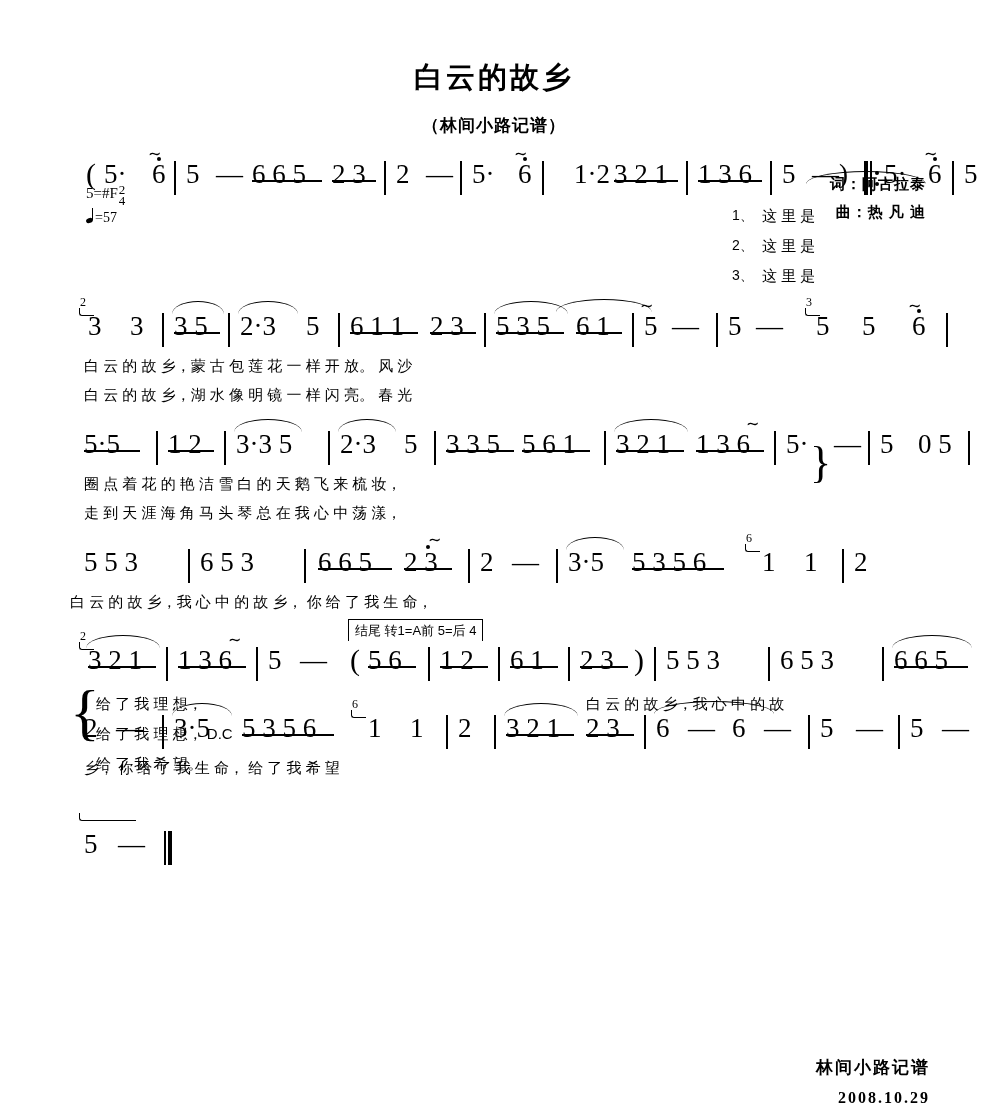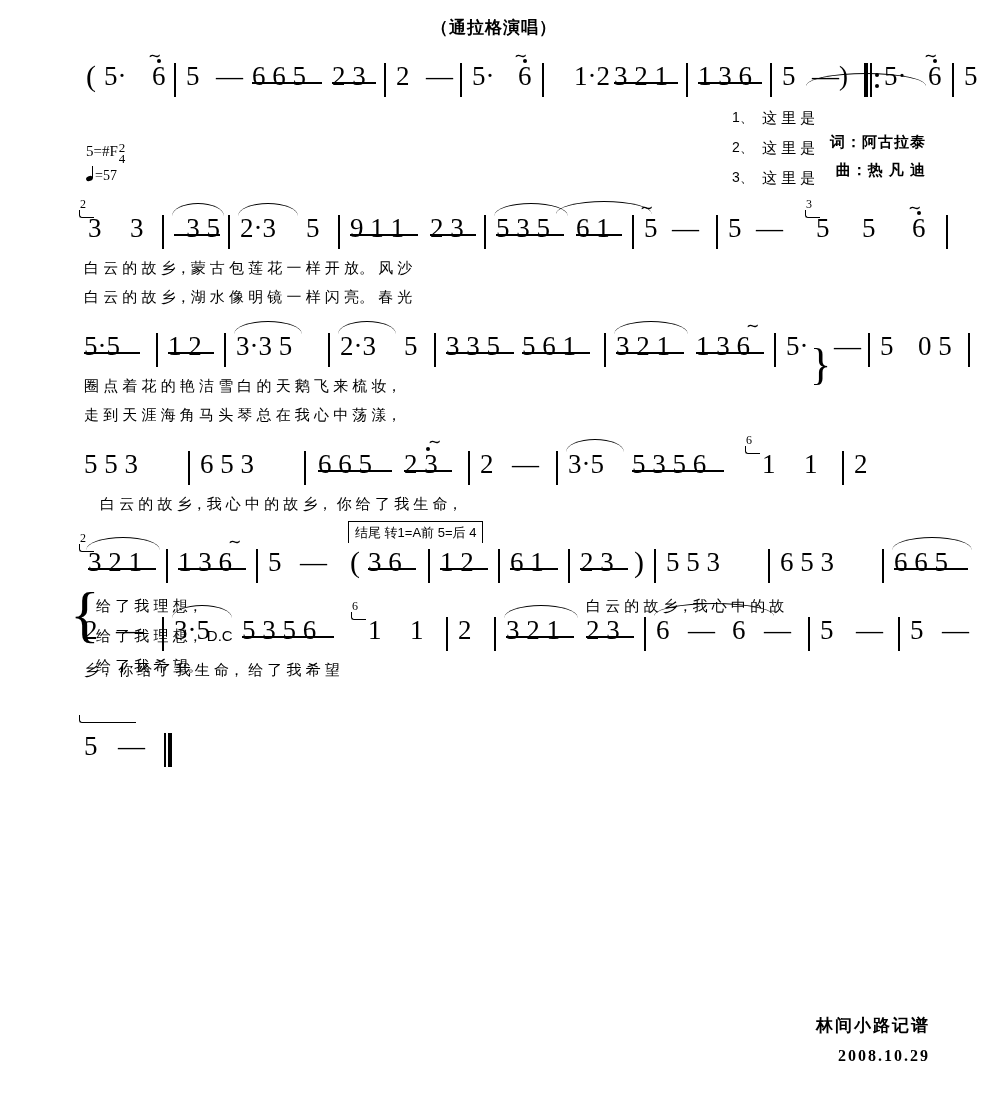--- a/index.html
+++ b/index.html
@@ -252,21 +252,22 @@
     font-family: "Liberation Sans", sans-serif;
     font-size: 14px;
   }
   .paren { font-size: 30px; }
 </style>
 </head>
 <body>
 
 <div class="sheet">
 
-  <div class="subtitle">（通拉格演唱）</div>
+  <div class="title">白云的故乡</div>
+  <div class="subtitle">（林间小路记谱）</div>
 
   <div class="credits">
     <div>词：阿古拉泰</div>
     <div>曲：热 凡 迪</div>
   </div>
 
   <div class="keybox">
     <span>5=#F</span><span class="frac"><span class="num">2</span><span class="den">4</span></span>
   </div>
   <div class="tempo">
@@ -338,28 +339,28 @@
   </div>
 
   <div class="system" style="margin-top:10px;">
     <div class="notes">
       <span class="volta" style="left:24px; top:-16px;">
         <span>2</span><span class="vline"></span>
       </span>
       <span class="tok" style="left:32px;">3</span>
       <span class="tok" style="left:74px;">3</span>
       <span class="bar" style="left:106px;"></span>
-      <span class="tok beam1" style="left:118px; width:46px;text-align:right;">3 5</span>
+      <span class="tok beam1" style="left:118px; width:46px;">3 5</span>
       <span class="slur" style="left:116px; top:-10px; width:52px;"></span>
       <span class="bar" style="left:172px;"></span>
       <span class="tok" style="left:184px;">2·3</span>
       <span class="slur" style="left:182px; top:-10px; width:60px;"></span>
       <span class="tok" style="left:250px;">5</span>
       <span class="bar" style="left:282px;"></span>
-      <span class="tok beam1" style="left:294px; width:68px;">9 1 1</span>
+      <span class="tok beam1" style="left:294px; width:68px;">6 1 1</span>
       <span class="tok beam1" style="left:374px; width:46px;">2 3</span>
       <span class="bar" style="left:428px;"></span>
       <span class="tok beam1" style="left:440px; width:68px;">5 3 5</span>
       <span class="slur" style="left:438px; top:-10px; width:74px;"></span>
       <span class="tok beam1" style="left:520px; width:46px;">6 1</span>
       <span class="bar" style="left:576px;"></span>
       <span class="tok" style="left:588px;">5</span>
       <span class="wave" style="left:584px; top:-10px;">∼</span>
       <span class="slur" style="left:500px; top:-12px; width:96px;"></span>
       <span class="tok" style="left:616px;">—</span>
@@ -438,42 +439,42 @@
       <span class="tok beam1" style="left:576px; width:92px;">5 3 5 6</span>
       <span class="volta" style="left:690px; top:-16px;">
         <span>6</span><span class="vline"></span>
       </span>
       <span class="tok" style="left:706px;">1</span>
       <span class="tok" style="left:748px;">1</span>
       <span class="bar" style="left:786px;"></span>
       <span class="tok" style="left:798px;">2</span>
     </div>
     <div class="lyrics" style="height:30px;">
-      <span class="lyr" style="left:44px;">白 云 的   故 乡，我    心 中 的 故    乡，  你   给    了 我    生 命，</span>
+      <span class="lyr" style="left:14px;">白 云 的   故 乡，我    心 中 的 故    乡，  你   给    了 我    生 命，</span>
     </div>
   </div>
 
   <div class="system" style="margin-top:22px;">
     <div class="notes" style="height:50px;">
       <span class="volta" style="left:24px; top:-16px;">
         <span>2</span><span class="vline"></span>
       </span>
       <span class="tok beam1" style="left:32px; width:68px;">3 2 1</span>
       <span class="slur" style="left:30px; top:-10px; width:74px;"></span>
       <span class="bar" style="left:110px;"></span>
       <span class="tok beam1" style="left:122px; width:68px;">1 3 6</span>
       <span class="wave" style="left:172px; top:-10px;">∼</span>
       <span class="bar" style="left:200px;"></span>
       <span class="tok" style="left:212px;">5</span>
       <span class="tok" style="left:244px;">—</span>
 
       <span class="boxlabel" style="left:292px; top:-26px;">结尾 转1=A前 5=后 4</span>
 
       <span class="tok paren" style="left:294px; top:-2px;">(</span>
-      <span class="tok beam1" style="left:312px; width:48px;">3 6</span>
+      <span class="tok beam1" style="left:312px; width:48px;">5 6</span>
       <span class="bar" style="left:372px;"></span>
       <span class="tok beam1" style="left:384px; width:48px;">1 2</span>
       <span class="bar" style="left:442px;"></span>
       <span class="tok beam1" style="left:454px; width:48px;">6 1</span>
       <span class="bar" style="left:512px;"></span>
       <span class="tok beam1" style="left:524px; width:48px;">2 3</span>
       <span class="tok paren" style="left:578px; top:-2px;">)</span>
       <span class="bar" style="left:598px;"></span>
       <span class="tok" style="left:610px;">5 5 3</span>
       <span class="bar" style="left:712px;"></span>

